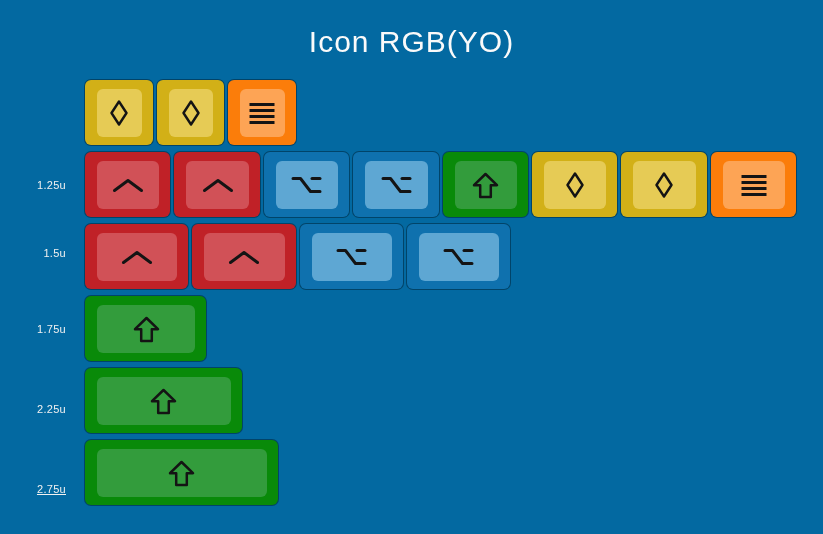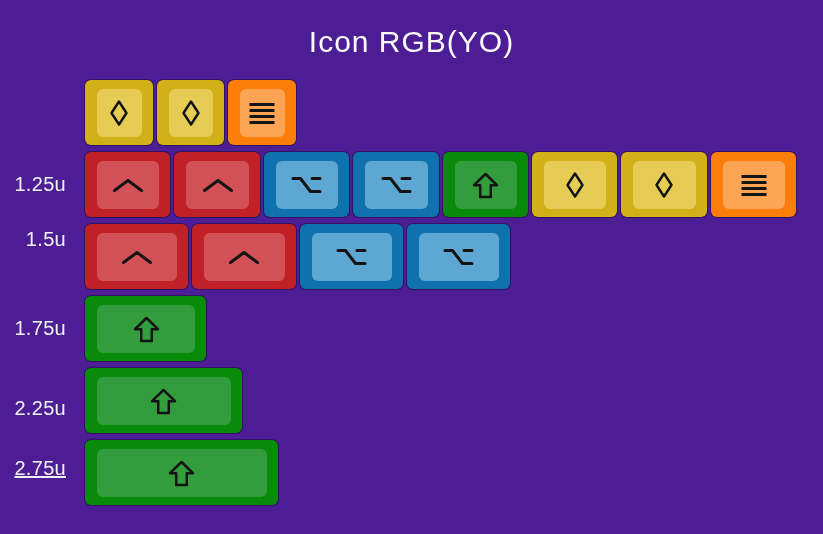--- a/index.html
+++ b/index.html
@@ -22,21 +22,21 @@
     font-size: 30px;
     font-weight: 400;
     letter-spacing: 1px;
     line-height: 36px;
   }
   .row-label {
     position: absolute;
     left: 0;
     width: 66px;
     text-align: center;
-    font-size: 20px;
+    font-size: 11px;
     letter-spacing: 0.3px;
     display: flex;
     align-items: center;
     justify-content: flex-end;
   }
   .keycap {
     position: absolute;
     border-radius: 6px;
     box-shadow: 0 0 0 1px rgba(0,0,0,0.35);
   }
@@ -49,21 +49,21 @@
     border-radius: 6px;
     display: flex;
     align-items: center;
     justify-content: center;
   }
   svg { display: block; }
 </style>
 </head>
 <body>
 
-<div id="board" style="background: #4c1d95;">
+<div id="board" style="background: #0369a1;">
   <div id="title" style="color: rgb(250, 250, 250);">Icon RGB(YO)</div>
   <div id="keys-layer">
       <div class="keycap" style="left: 85px; top: 80px; width: 67.5px; height: 65px; background: rgb(210, 176, 23);">
         <div class="keycap-top" style="background: rgb(230, 203, 85);">
           <svg width="18" height="26" viewBox="0 0 18 26">
             <polygon points="9,1.5 16.5,13 9,24.5 1.5,13" fill="none" stroke="#141414" stroke-width="2.4" stroke-linejoin="round"></polygon>
           </svg>
         </div>
       </div>
       <div class="keycap" style="left: 156.5px; top: 80px; width: 67.5px; height: 65px; background: rgb(210, 176, 23);">
@@ -146,21 +146,21 @@
           <svg width="26" height="21" viewBox="0 0 26 21">
             <g stroke="#141414" stroke-width="3">
               <line x1="0.5" y1="1.5" x2="25.5" y2="1.5"></line>
               <line x1="0.5" y1="7.5" x2="25.5" y2="7.5"></line>
               <line x1="0.5" y1="13.5" x2="25.5" y2="13.5"></line>
               <line x1="0.5" y1="19.5" x2="25.5" y2="19.5"></line>
             </g>
           </svg>
         </div>
       </div>
-      <div class="row-label" style="top: 207px; height: 65px; color: rgb(241, 241, 241);">1.5u</div>
+      <div class="row-label" style="top: 220px; height: 65px; color: rgb(241, 241, 241);">1.5u</div>
       <div class="keycap" style="left: 85px; top: 224px; width: 103.25px; height: 65px; background: rgb(192, 33, 39);">
         <div class="keycap-top" style="background: rgb(209, 81, 87);">
           <svg width="32" height="15" viewBox="0 0 32 15">
             <polyline points="2.5,12.5 16,2.5 29.5,12.5" fill="none" stroke="#141414" stroke-width="3" stroke-linecap="round" stroke-linejoin="round"></polyline>
           </svg>
         </div>
       </div>
       <div class="keycap" style="left: 192.25px; top: 224px; width: 103.25px; height: 65px; background: rgb(192, 33, 39);">
         <div class="keycap-top" style="background: rgb(209, 81, 87);">
           <svg width="32" height="15" viewBox="0 0 32 15">
@@ -197,21 +197,21 @@
         </div>
       </div>
       <div class="row-label" style="top: 376px; height: 65px; color: rgb(241, 241, 241);">2.25u</div>
       <div class="keycap" style="left: 85px; top: 368px; width: 156.875px; height: 65px; background: rgb(9, 138, 9);">
         <div class="keycap-top" style="background: rgb(51, 156, 60);">
           <svg width="27" height="27" viewBox="0 0 27 27">
             <path d="M13.5,2 L25,13.2 H18.8 V25 H8.2 V13.2 H2 Z" fill="none" stroke="#141414" stroke-width="2.5" stroke-linejoin="round"></path>
           </svg>
         </div>
       </div>
-      <div class="row-label" style="top: 436px; height: 65px; color: rgb(241, 241, 241); text-decoration: underline;">2.75u</div>
+      <div class="row-label" style="top: 456px; height: 65px; color: rgb(241, 241, 241); text-decoration: underline;">2.75u</div>
       <div class="keycap" style="left: 85px; top: 440px; width: 192.625px; height: 65px; background: rgb(9, 138, 9);">
         <div class="keycap-top" style="background: rgb(51, 156, 60);">
           <svg width="27" height="27" viewBox="0 0 27 27">
             <path d="M13.5,2 L25,13.2 H18.8 V25 H8.2 V13.2 H2 Z" fill="none" stroke="#141414" stroke-width="2.5" stroke-linejoin="round"></path>
           </svg>
         </div>
       </div>
     </div>
 </div>
 

